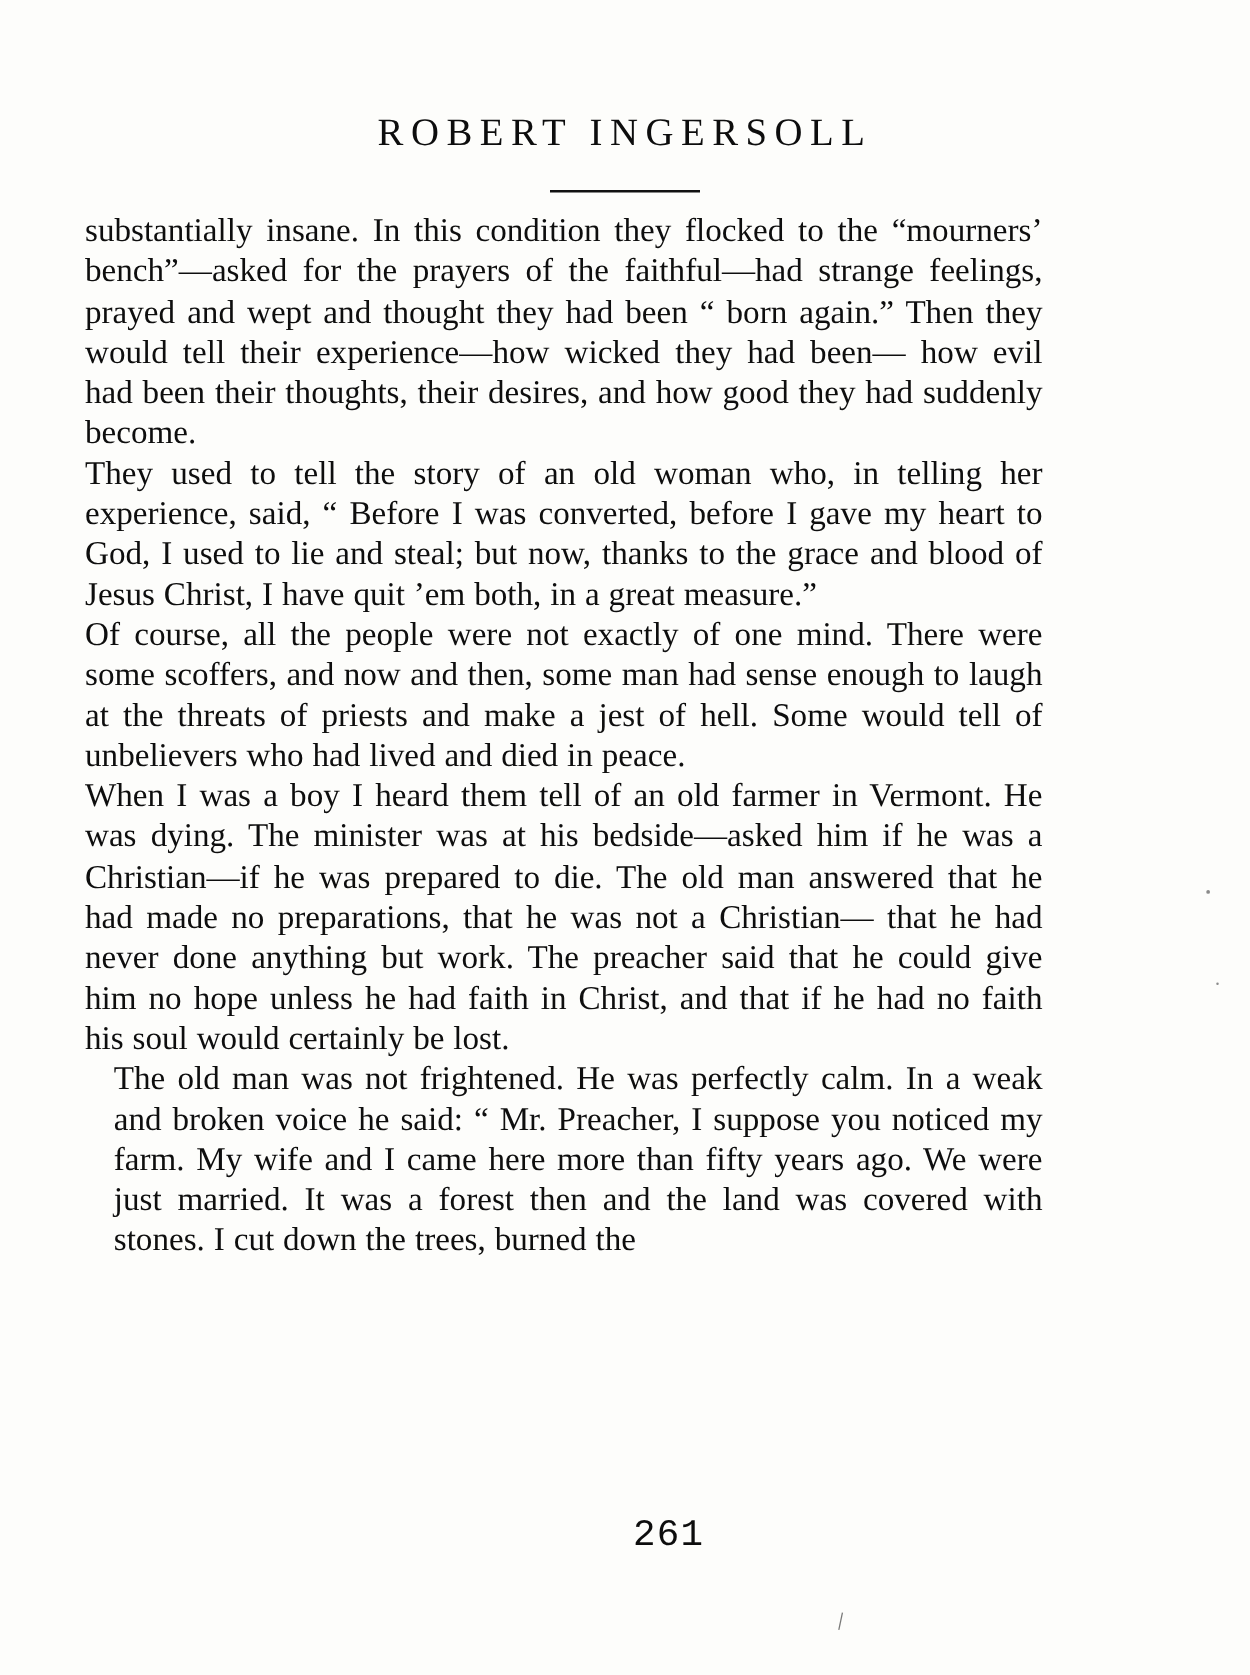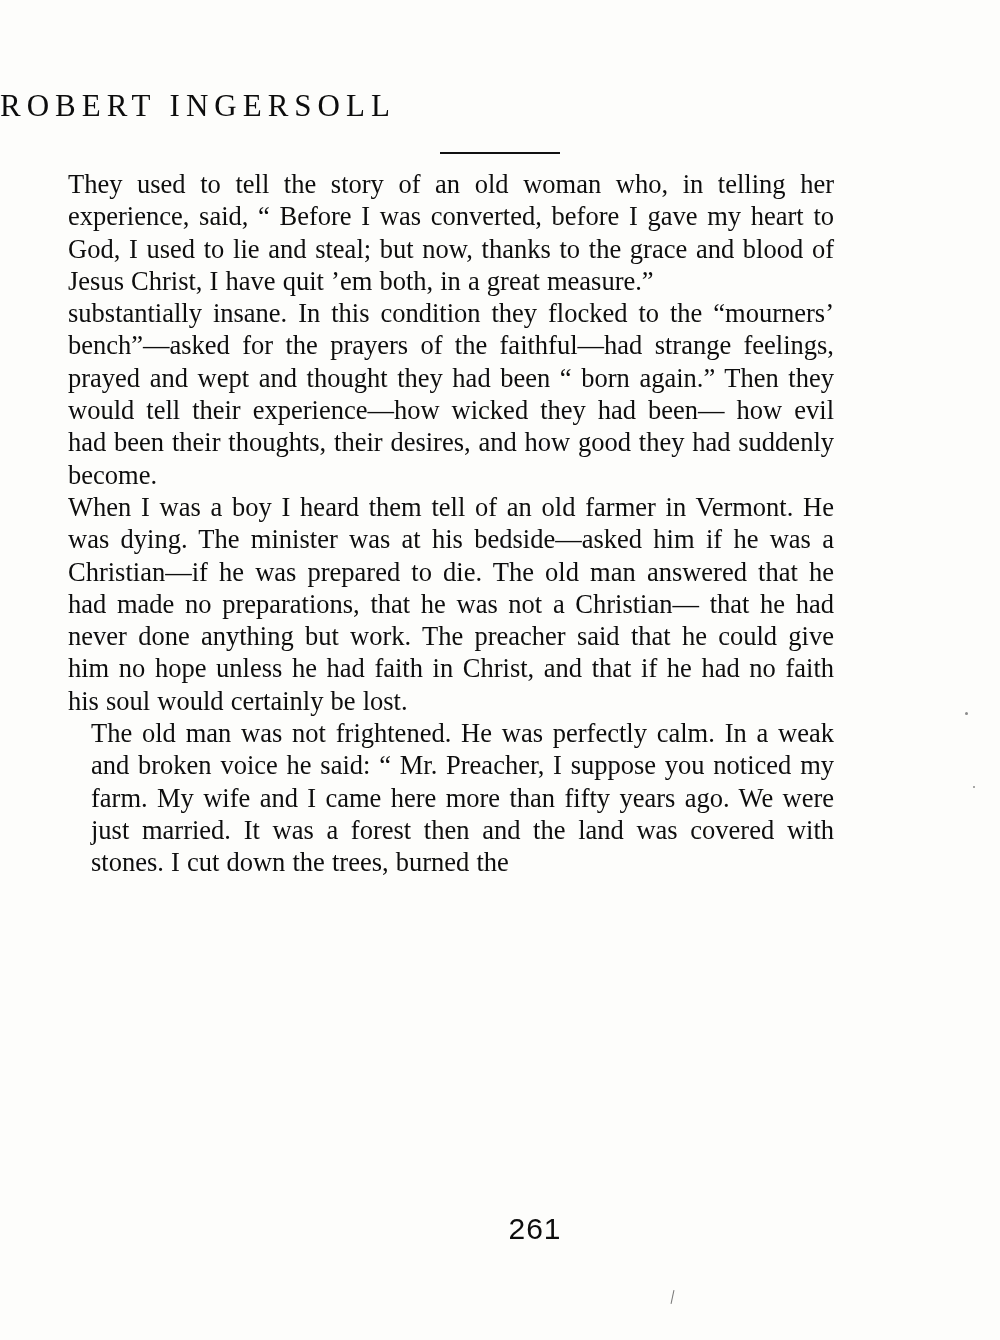--- a/index.html
+++ b/index.html
@@ -21,21 +21,21 @@
     top: 0;
     width: 1000px;
     height: 1340px;
     background: #fdfdfb;
   }
   .running-head {
     position: absolute;
     left: 0;
     top: 88px;
     width: 1000px;
-    text-align: left;
+    text-align: center;
     font-size: 31px;
     letter-spacing: 6px;
     font-weight: 400;
     font-family: "Liberation Serif", serif;
     color: #0d0d0d;
   }
   .head-rule {
     position: absolute;
     left: 50%;
     top: 152px;
@@ -64,21 +64,21 @@
     text-align: justify;
     margin-left: 23px;
   }
   .folio {
     position: absolute;
     left: 0;
     top: 1212px;
     width: 1000px;
     text-align: center;
     font-size: 30px;
-    font-family: Liberation Sans, sans-serif;
+    font-family: Liberation Mono, monospace;
     color: #0d0d0d;
     letter-spacing: 1px;
   }
   .folio-inner {
     display: inline-block;
     margin-left: 70px;
   }
   .speck {
     position: absolute;
     background: #8a8a8a;
@@ -96,22 +96,23 @@
 </head>
 <body>
 
 <div class="page">
 
   <div class="running-head">ROBERT  INGERSOLL</div>
 
   <div class="head-rule"></div>
 
   <div class="body-col">
+    <p class="para">substantially insane.  In this condition they flocked to the “mourners’ bench”—asked for the prayers of the faithful—had strange feelings, prayed and wept and thought they had been “ born again.” Then they would tell their experience—how wicked they had been— how evil had been their thoughts, their desires, and how good they had suddenly become.</p>
     <p class="para">They used to tell the story of an old woman who, in telling her experience, said, “ Before I was converted, before I gave my heart to God, I used to lie and steal; but now, thanks to the grace and blood of Jesus Christ, I have quit ’em both, in a great measure.”</p>
-    <p class="para">substantially insane.  In this condition they flocked to the “mourners’ bench”—asked for the prayers of the faithful—had strange feelings, prayed and wept and thought they had been “ born again.” Then they would tell their experience—how wicked they had been— how evil had been their thoughts, their desires, and how good they had suddenly become.</p>
+    <p class="para">Of course, all the people were not exactly of one mind. There were some scoffers, and now and then, some man had sense enough to laugh at the threats of priests and make a jest of hell. Some would tell of unbelievers who had lived and died in peace.</p>
     <p class="para">When I was a boy I heard them tell of an old farmer in Vermont. He was dying. The minister was at his bedside—asked him if he was a Christian—if he was prepared to die. The old man answered that he had made no preparations, that he was not a Christian— that he had never done anything but work. The preacher said that he could give him no hope unless he had faith in Christ, and that if he had no faith his soul would certainly be lost.</p>
     <p class="para">The old man was not frightened. He was perfectly calm. In a weak and broken voice he said: “ Mr. Preacher, I suppose you noticed my farm. My wife and I came here more than fifty years ago. We were just married. It was a forest then and the land was covered with stones. I cut down the trees, burned the</p>
   </div>
 
   <div class="folio">
     <span class="folio-inner">261</span>
   </div>
 
   <div class="speck" style="left:965px; top:712px; width:3px; height:3px;"></div>
   <div class="speck" style="left:973px; top:786px; width:2px; height:2px;"></div>

